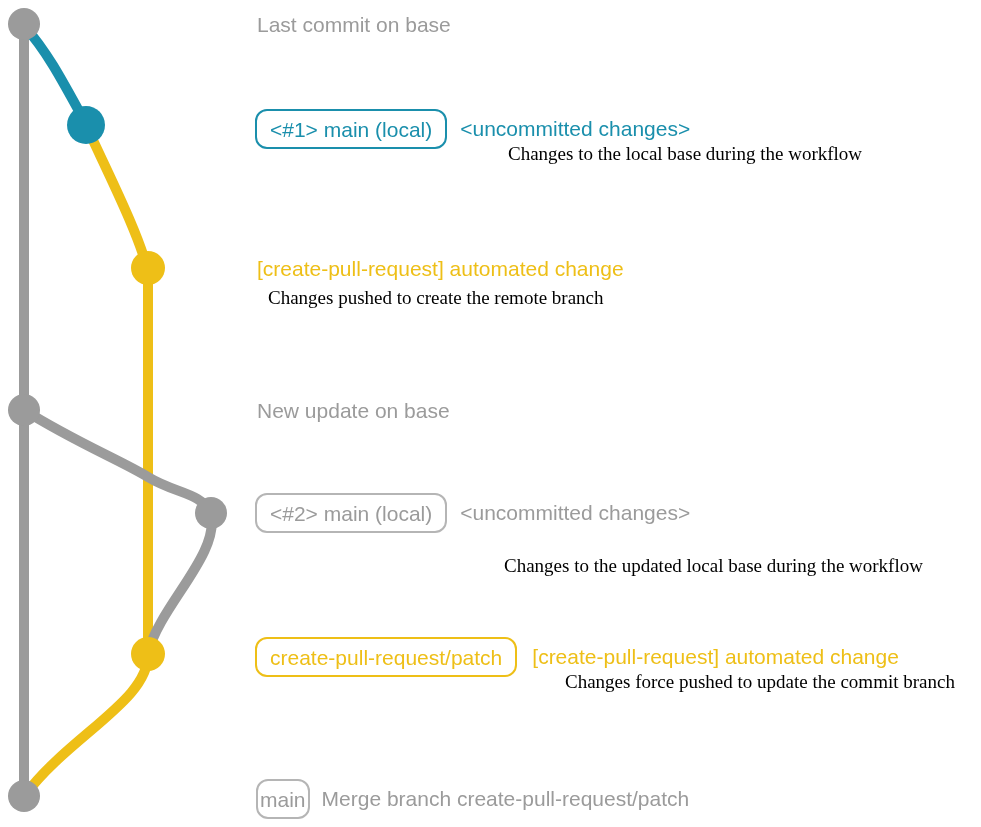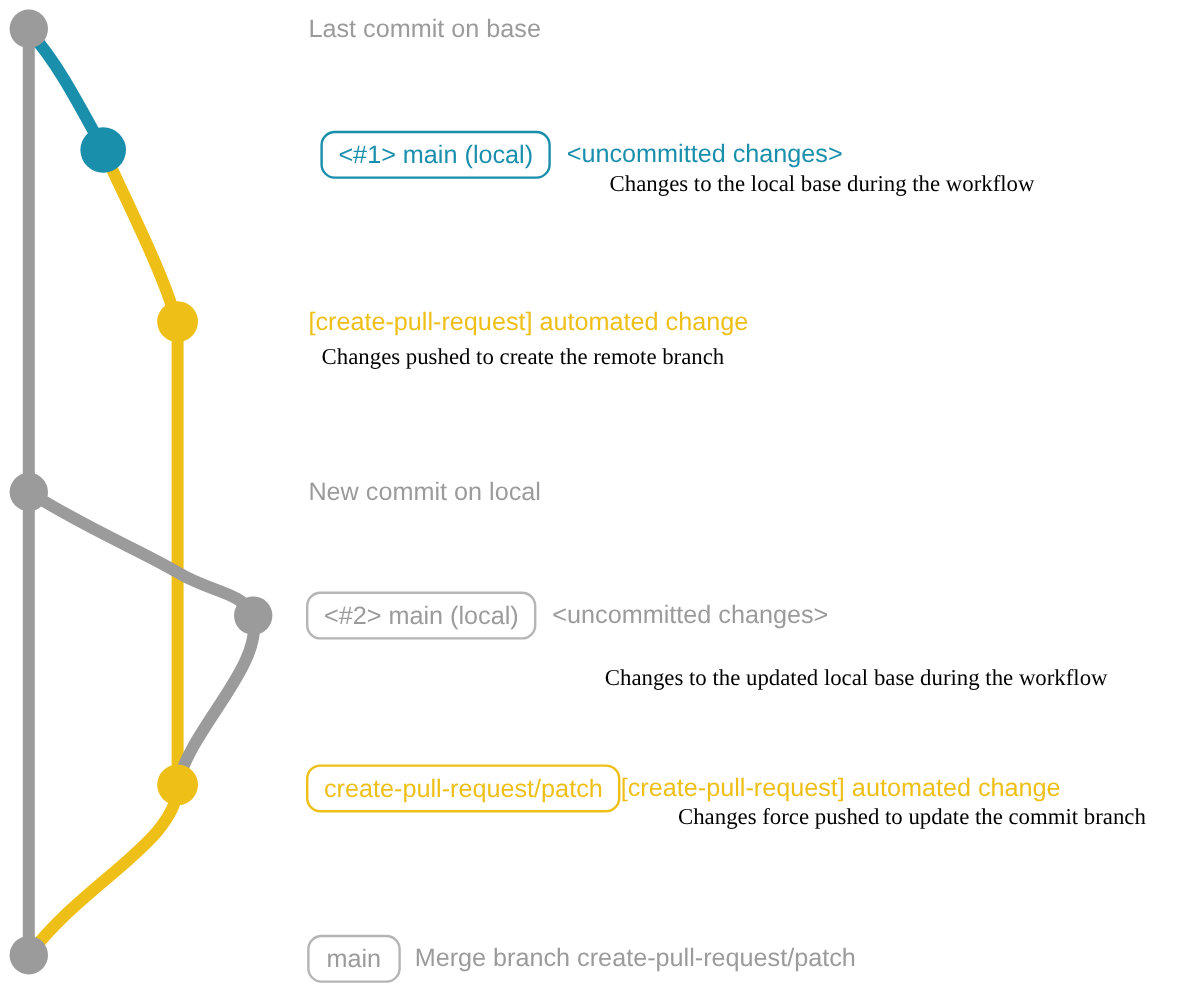--- a/index.html
+++ b/index.html
@@ -18,28 +18,28 @@
   svg .yellow-dot  { fill:var(--yellow); }
 
   .label {
     position:absolute; font-size:21px; line-height:1.2;
     color:var(--gray); white-space:nowrap;
   }
   .row {
     position:absolute; display:flex; align-items:center; gap:13px;
     white-space:nowrap;
   }
-  .row.gap15 { gap:0; }
+  .row.gap15 { gap:15px; }
   .row.gap12 { gap:12px; }
   .badge {
     display:inline-flex; align-items:center; justify-content:center;
     height:36px; padding:0 13px; border:2px solid; border-radius:12px;
     font-size:21px; line-height:1;
   }
-  .badge.small { padding:0 14px;text-align:center; }
+  .badge.small { padding:0 2px;text-align:center; }
   .badge.teal   { color:var(--teal);   border-color:var(--teal); }
   .badge.yellow { color:var(--yellow); border-color:var(--yellow); }
   .badge.gray   { color:var(--gray);   border-color:var(--gray-border); }
   .note { font-size:21px; line-height:1.2; }
   .note.teal   { color:var(--teal); }
   .note.yellow { color:var(--yellow); }
   .note.gray   { color:var(--gray); }
   .desc {
     position:absolute; font-family:"Liberation Serif", serif;
     font-size:19px; line-height:1.2; color:var(--black); white-space:nowrap;
@@ -65,30 +65,30 @@
     <circle class="teal-dot" cx="86" cy="125" r="19"></circle>
     <circle class="yellow-dot" cx="148" cy="268" r="17"></circle>
     <circle class="gray-dot" cx="24" cy="410" r="16"></circle>
     <circle class="gray-dot" cx="211" cy="513" r="16"></circle>
     <circle class="yellow-dot" cx="148" cy="654" r="17"></circle>
     <circle class="gray-dot" cx="24" cy="796" r="16"></circle>
   </svg>
 
   <div class="label" style="left:257px; top:12px;">Last commit on base</div>
 
-  <div class="row" style="left:255px; top:109px;margin-left:12px;">
+  <div class="row" style="left:255px; top:109px;">
     <span class="badge teal">&lt;#1&gt; main (local)</span>
     <span class="note teal">&lt;uncommitted changes&gt;</span>
   </div>
   <div class="desc" style="left:508px; top:143px;">Changes to the local base during the workflow</div>
 
   <div class="label note yellow" style="left:257px; top:256px;">[create-pull-request] automated change</div>
   <div class="desc" style="left:268px; top:287px;">Changes pushed to create the remote branch</div>
 
-  <div class="label" style="left:257px; top:398px;">New commit on local</div>
+  <div class="label" style="left:257px; top:398px;">New update on base</div>
 
   <div class="row" style="left:255px; top:493px;">
     <span class="badge gray">&lt;#2&gt; main (local)</span>
     <span class="note gray">&lt;uncommitted changes&gt;</span>
   </div>
   <div class="desc" style="left:488px; top:555px;margin-left:16px;">Changes to the updated local base during the workflow</div>
 
   <div class="row gap15" style="left:255px; top:637px;">
     <span class="badge yellow">create-pull-request/patch</span>
     <span class="note yellow">[create-pull-request] automated change</span>

